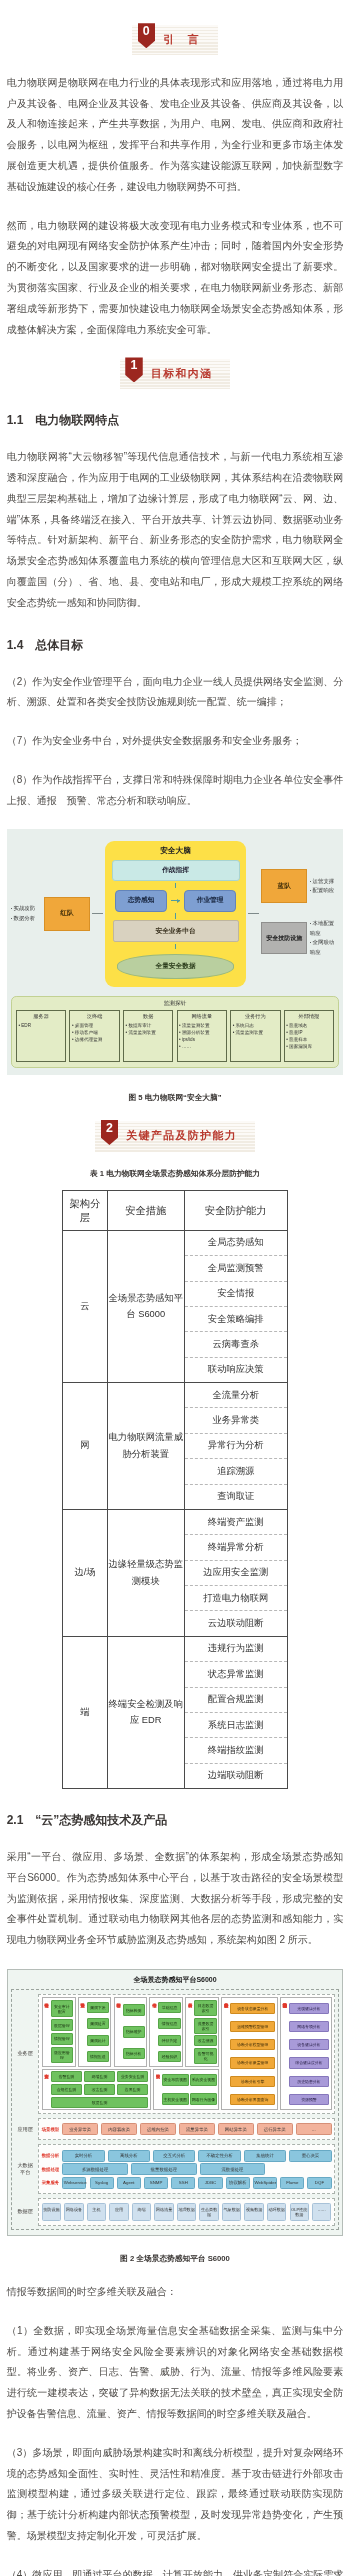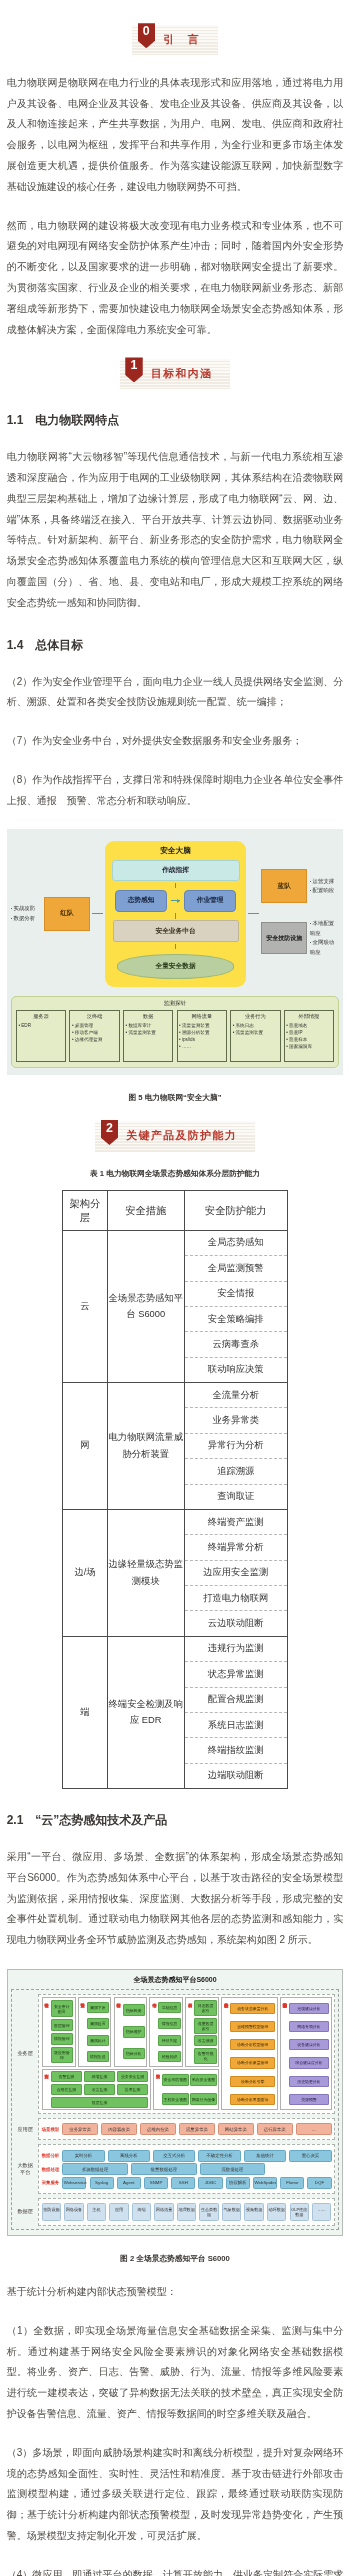--- a/index.html
+++ b/index.html
@@ -469,19 +469,19 @@
                 <span class="f2pill lb">OLP性能数据</span>
                 <span class="f2pill lb">……</span>
               </div>
           </div>
         </div>
       </div>
     </div>
   </div>
   <div class="figcap">图 2 全场景态势感知平台 S6000</div>
 
-  <p class="para">基于统计分析构建内部状态预警模型：</p>
+  <p class="para">情报等数据间的时空多维关联及融合：</p>
   <p class="para">（1）全数据，即实现全场景海量信息安全基础数据全采集、监测与集中分析。通过构建基于网络安全风险全要素辨识的对象化网络安全基础数据模型。将业务、资产、日志、告警、威胁、行为、流量、情报等多维风险要素进行统一建模表达，突破了异构数据无法关联的技术壁垒，真正实现安全防护设备告警信息、流量、资产、情报等数据间的时空多维关联及融合。</p>
   <p class="para">（3）多场景，即面向威胁场景构建实时和离线分析模型，提升对复杂网络环境的态势感知全面性、实时性、灵活性和精准度。基于攻击链进行外部攻击监测模型构建，通过多级关联进行定位、跟踪，最终通过联动联防实现防御；基于统计分析构建内部状态预警模型，及时发现异常趋势变化，产生预警。场景模型支持定制化开发，可灵活扩展。</p>
   <p class="para">（4）微应用，即通过平台的数据、计算开放能力，供业务定制符合实际需求的微应用。针对运行值班人员、安全人员、应用人员等不同用户角色设计并实现预警监控微应用；针对不同业务需求可定制场景展现、可视化展现的微应用方案；也可通过微应用实现集成外部安全厂商的检测分析能力，加强平台能力扩展。</p>
 
 </div>
 
 
 </body></html>

